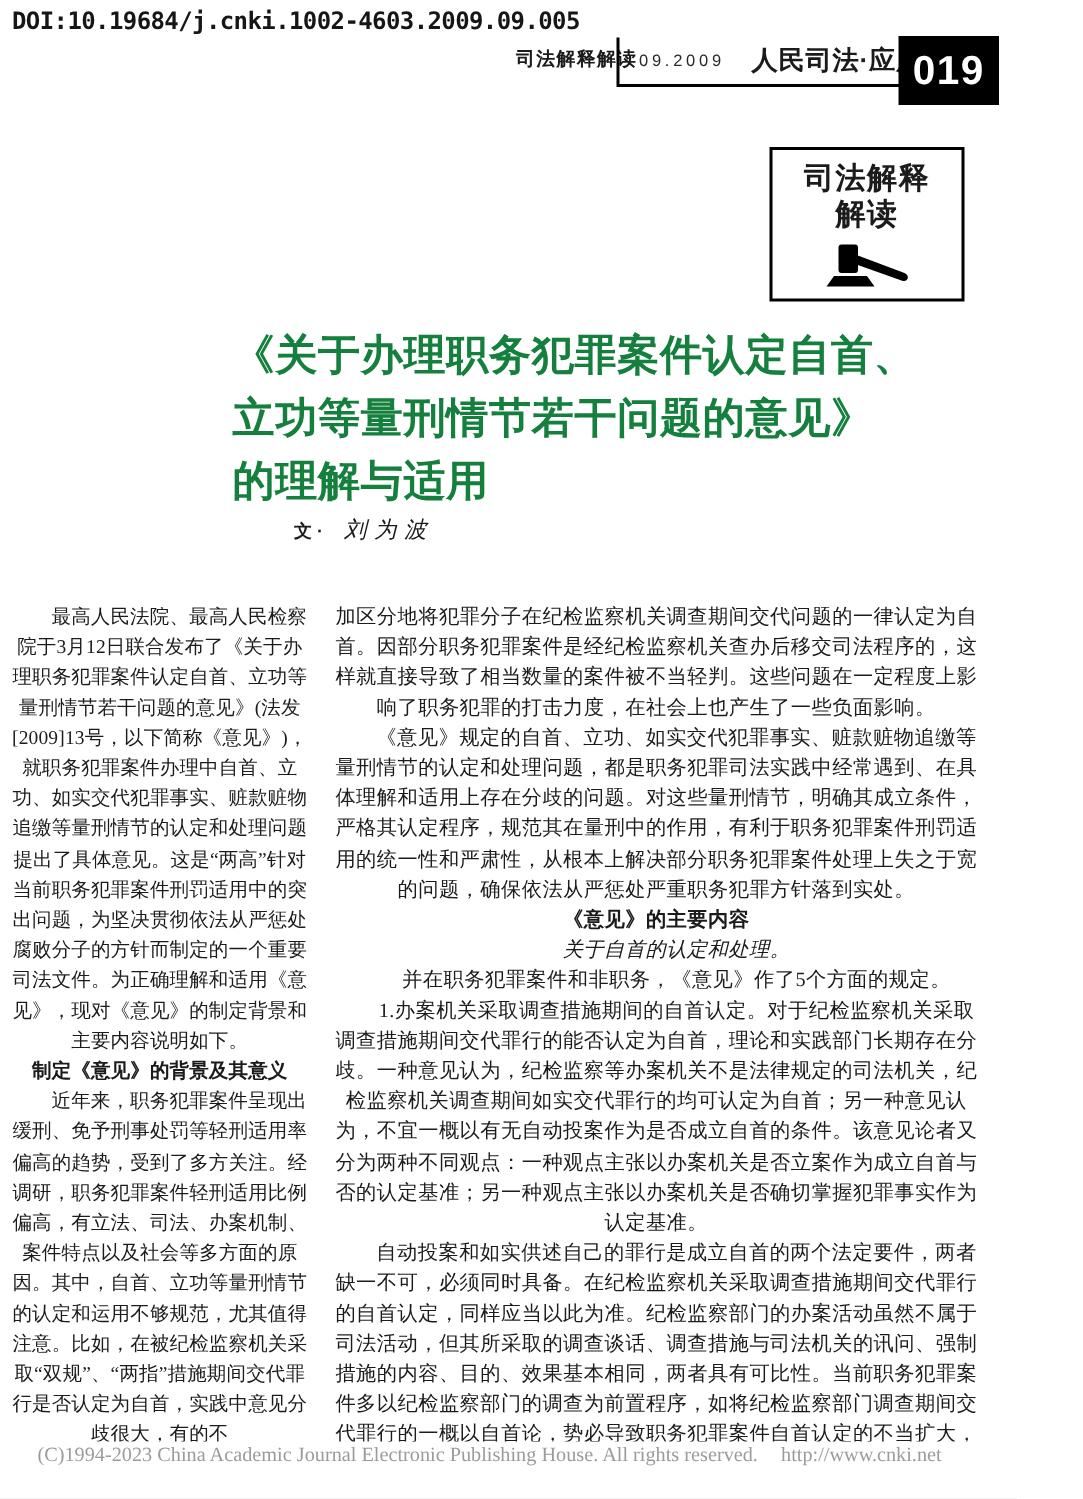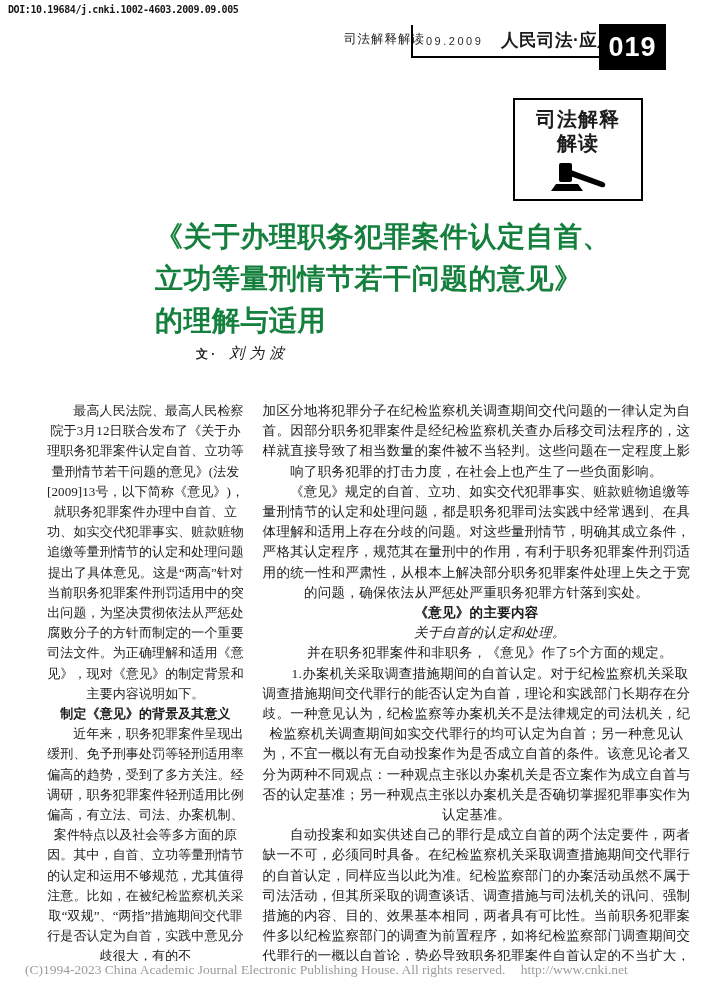--- a/index.html
+++ b/index.html
@@ -6,26 +6,26 @@
   .page {
     position:relative; width:722px; height:999px; margin:0 auto;
     background:#ffffff; overflow:hidden;
     font-family:"Liberation Serif","DejaVu Serif",serif; color:#1b1b1b;
   }
   .abs { position:absolute; }
 
   .doi {
     left:8px; top:4px;
     font-family:"DejaVu Sans Mono",monospace;
-    font-size:10px; font-weight:bold; letter-spacing:-0.4px; color:#161616;
+    font-size:16px; font-weight:bold; letter-spacing:-0.4px; color:#161616;
     white-space:nowrap;
   }
 
   
-  .hdr-section { left:344px; top:31px; font-family:"Liberation Sans",sans-serif; font-weight:normal; font-size:12.5px; letter-spacing:1px; }
+  .hdr-section { left:344px; top:31px; font-family:"Liberation Sans",sans-serif; font-weight:bold; font-size:12.5px; letter-spacing:1px; }
   .hdr-vline   { left:411px; top:25px; width:2px; height:31px; background:#000; }
   .hdr-issue   { left:426px; top:35px; font-family:Liberation Sans, sans-serif; font-size:11px; letter-spacing:2.5px; color:#2a2a2a; }
   .hdr-journal { left:501px; top:28px; font-family:"Liberation Sans",sans-serif; font-weight:bold; font-size:17.5px; letter-spacing:0.5px; }
   .hdr-hline   { left:411px; top:56px; width:189px; height:2px; background:#000; }
   .hdr-pagenum {
     left:599px; top:24px; width:67px; height:46px; background:#000;
     color:#fff; font-family:"Liberation Sans",sans-serif; font-weight:bold;
     font-size:27px; letter-spacing:1px;
     display:flex; align-items:center; justify-content:center;
   }
@@ -47,21 +47,21 @@
     left:155px; top:216px;
     font-family:"Liberation Sans",sans-serif; font-weight:bold;
     font-size:28px; line-height:42px; letter-spacing:0.5px; color:#15803d;
     white-space:nowrap;
   }
   .author { left:196px; top:344px; white-space:nowrap; }
   .author .a-prefix { font-family:"Liberation Sans",sans-serif; font-weight:bold; font-size:12px; }
   .author .a-name   { font-style:italic; font-size:15px; letter-spacing:5px; margin-left:10px; }
 
   
-  .col { text-align:justify; overflow:hidden;margin-left:39px; }
+  .col { text-align:justify; overflow:hidden; }
   .col p { margin:0;text-align:center; }
   .col-left  { left:8px;  top:401px; width:197px; height:560px; font-size:13px;   line-height:20.2px; letter-spacing:0.1px; }
   .col-right { left:222px; top:401px; width:431px; height:560px; font-size:13.5px; line-height:20.2px; letter-spacing:0.3px; }
   .indent { text-indent:2em; }
   .sec-heading {
     font-weight:bold; text-align:center; text-indent:0;
     font-family:"Liberation Sans",sans-serif;
   }
   .kai { font-style:italic; }
 

